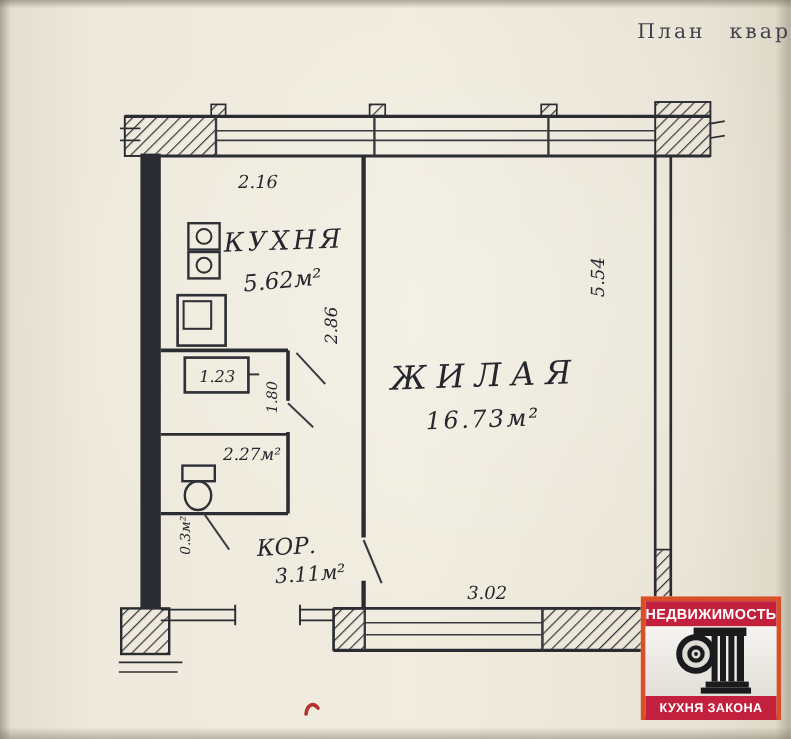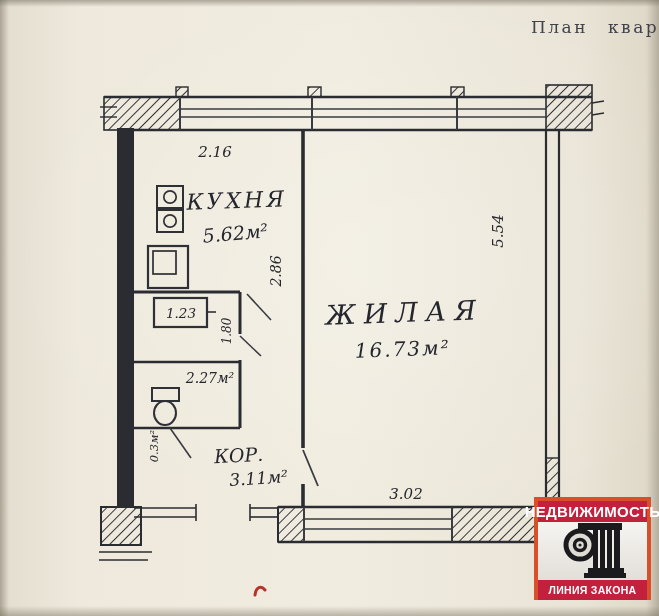--- a/index.html
+++ b/index.html
@@ -23,21 +23,21 @@
   .logo{
     position:absolute;left:534px;top:497px;width:117px;height:103px;
     background:#efece7;border:4px solid #d94f27;box-sizing:border-box;
     display:flex;flex-direction:column;
   }
   .logo-band{
     background:#c2203c;color:#ffffff;
     font-family:"Liberation Sans",sans-serif;font-weight:bold;
     display:flex;align-items:center;justify-content:center;flex:0 0 auto;
   }
-  .logo-top{height:21px;font-size:15px;letter-spacing:.3px;justify-content:center;}
+  .logo-top{height:21px;font-size:12px;letter-spacing:.3px;justify-content:center;}
   .logo-bottom{height:20px;font-size:10.5px;letter-spacing:.3px;}
   .logo-mid{flex:1 1 auto;display:flex;align-items:center;justify-content:center;
     background:linear-gradient(180deg,#f6f4f1 0%,#e2dfd9 100%);}
   .red-mark{position:absolute;left:252px;top:582px;}
 </style>
 </head>
 <body>
 
 <div class="page">
 
@@ -171,21 +171,21 @@
         <line x1="46" y1="8" x2="46" y2="46" stroke="#efece7" stroke-width="2"></line>
         <line x1="53" y1="8" x2="53" y2="46" stroke="#efece7" stroke-width="2"></line>
         <circle cx="20" cy="23" r="14" fill="#dfdcd6" stroke="#1b1b1e" stroke-width="5"></circle>
         <circle cx="20" cy="23" r="5.5" fill="none" stroke="#1b1b1e" stroke-width="3.5"></circle>
         <circle cx="20" cy="23" r="1.6" fill="#1b1b1e"></circle>
         <rect x="28" y="46" width="36" height="5" fill="#1b1b1e"></rect>
         <rect x="24" y="51" width="42" height="5" fill="#1b1b1e"></rect>
       </svg>
     </div>
     <div class="logo-band logo-bottom">
-      <span>ЛИНИЯ ЗАКОНА</span>
+      <span>КУХНЯ ЗАКОНА</span>
     </div>
   </div>
 
   <svg class="red-mark" width="18" height="18" viewBox="0 0 18 18">
     <path d="M3 13 C4 5 9 3 13 8" stroke="#b5342c" stroke-width="3" fill="none" stroke-linecap="round"></path>
   </svg>
 
 </div>
 
 </body></html>

